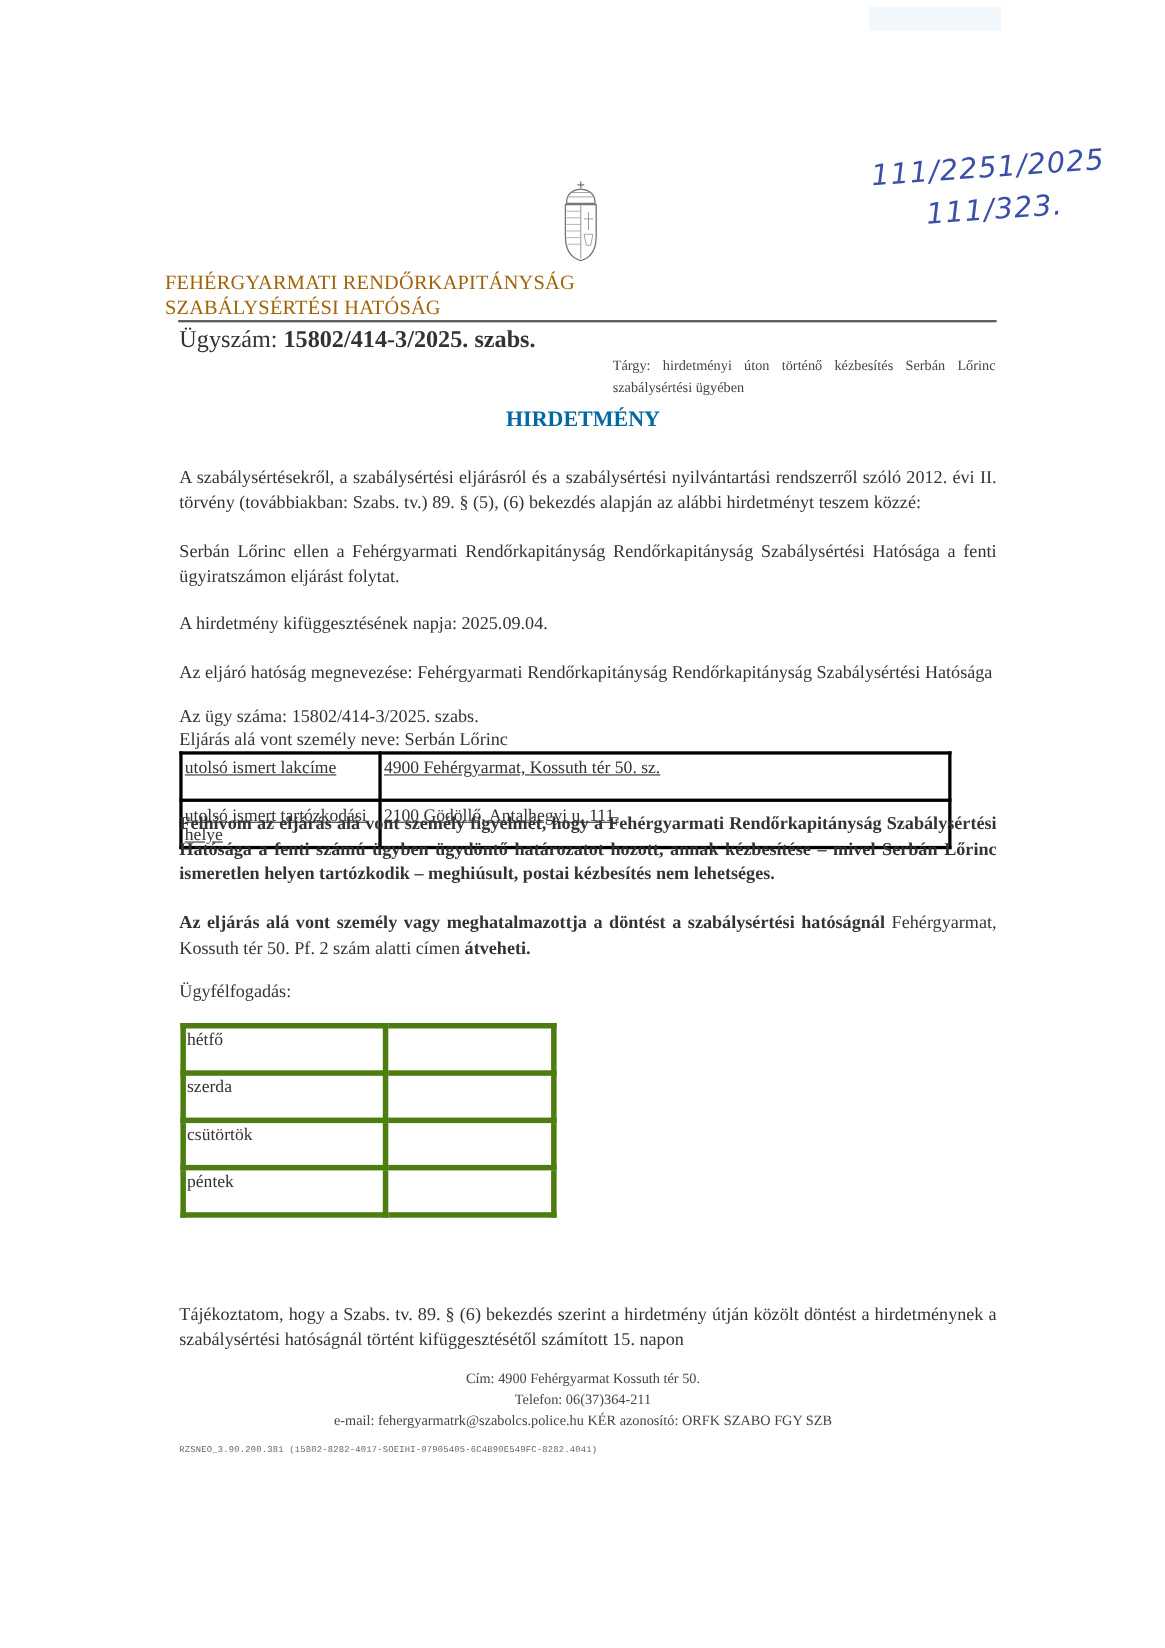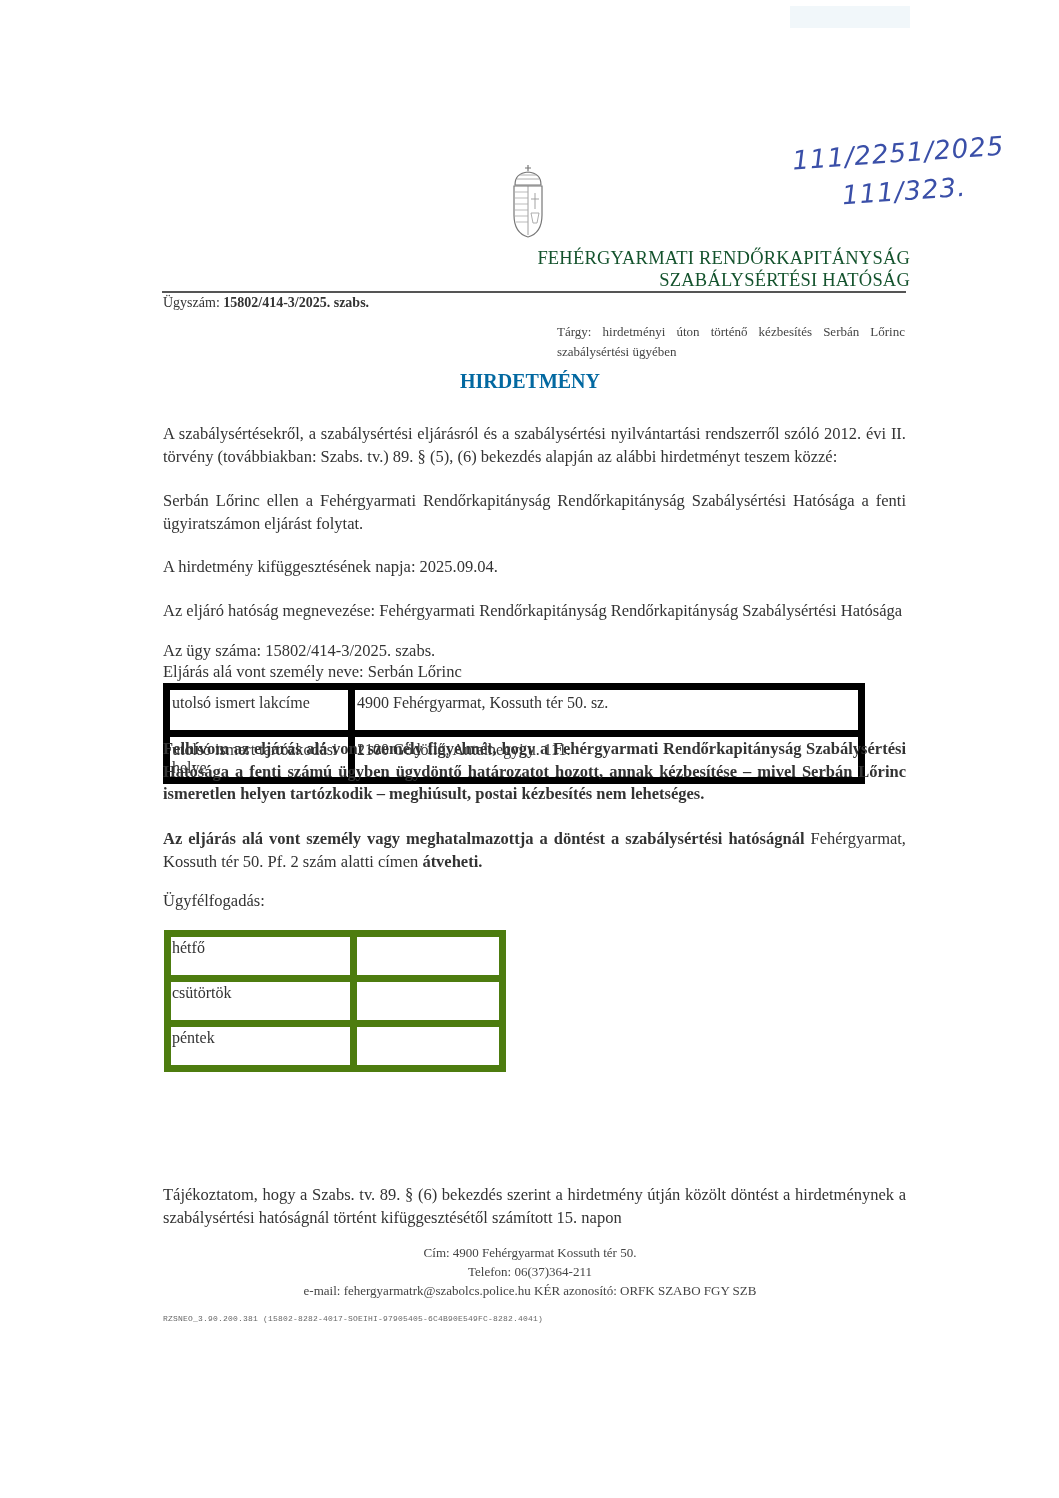--- a/index.html
+++ b/index.html
@@ -2,34 +2,34 @@
 <html><head>
 <meta charset="utf-8">
 <style>
   html, body { margin: 0; padding: 0; background: #ffffff; }
   body { width: 1059px; height: 1498px; position: relative; overflow: hidden;
          font-family: "Liberation Serif", "DejaVu Serif", serif; color: #2a2a2a; }
   .abs { position: absolute; }
   .handwriting { font-family: "DejaVu Sans", sans-serif; color: #3a4fa8; font-style: italic;
                  font-size: 26px; letter-spacing: 1px; transform: rotate(-4deg); }
   .crest { left: 509px; top: 163px; width: 38px; height: 76px; }
-  .org { left: 150px; width: 760px; text-align: right; font-size: 18.5px; letter-spacing: 0.2px; color: #14532d; }
+  .org { left: 150px; width: 760px; text-align: left; font-size: 18.5px; letter-spacing: 0.2px; color: #a16207; }
   .rule { left: 162px; top: 291px; width: 744px; height: 2px; background: #555; }
-  .case { left: 163px; top: 295px; font-size: 14px; color: #333; }
+  .case { left: 163px; top: 295px; font-size: 22px; color: #333; }
   .case b { font-weight: bold; }
   .subject { left: 557px; top: 322px; width: 348px; font-size: 13px; line-height: 20px; text-align: justify; color: #444; }
   .title { left: 150px; width: 760px; top: 370px; text-align: center; font-size: 20px; font-weight: bold; color: #0369a1; }
   .para { left: 163px; width: 743px; font-size: 16.5px; line-height: 22.5px; text-align: justify; color: #333; }
   .para .b { font-weight: bold; }
   table.addr { position: absolute; left: 163px; top: 683px; width: 702px; border-collapse: collapse; font-size: 16px; color: #333; }
-  table.addr td { border: 7px solid #000000; height: 36px; vertical-align: top; padding: 4px 2px 0 2px; }
+  table.addr td { border: 3px solid #000000; height: 36px; vertical-align: top; padding: 4px 2px 0 2px; text-decoration: underline; }
   table.addr td.c1 { width: 174px; }
   table.addr td.c2 { }
   table.hours { position: absolute; left: 164px; top: 930px; width: 342px; border-collapse: collapse; font-size: 16px; color: #333; }
-  table.hours td { border: 7px solid #4d7c0f; height: 36px; vertical-align: top; padding: 2px 1px 0 1px; }
+  table.hours td { border: 5px solid #4d7c0f; height: 36px; vertical-align: top; padding: 2px 1px 0 1px; }
   table.hours td.c1 { width: 177px; }
   .footer { left: 150px; width: 760px; text-align: center; font-size: 13px; line-height: 19px; color: #444; }
   .idline { left: 163px; top: 1314px; font-size: 8px; color: #666; letter-spacing: 0.2px; font-family: Liberation Mono, monospace; }
   .faint { left: 790px; top: 6px; width: 120px; height: 22px; background: rgba(200,225,235,0.25); }
 </style>
 </head>
 <body>
 
 <div class="abs faint"></div>
 
@@ -97,20 +97,24 @@
 
 <div class="abs para" style="top:890px;">Ügyfélfogadás:</div>
 
 <table class="hours">
   <tbody>
       <tr>
     <td class="c1">hétfő</td>
     <td></td>
   </tr>
   <tr>
+    <td class="c1">szerda</td>
+    <td></td>
+  </tr>
+  <tr>
     <td class="c1">csütörtök</td>
     <td></td>
   </tr>
   <tr>
     <td class="c1">péntek</td>
     <td></td>
   </tr>
 </tbody>
   </table>
 

